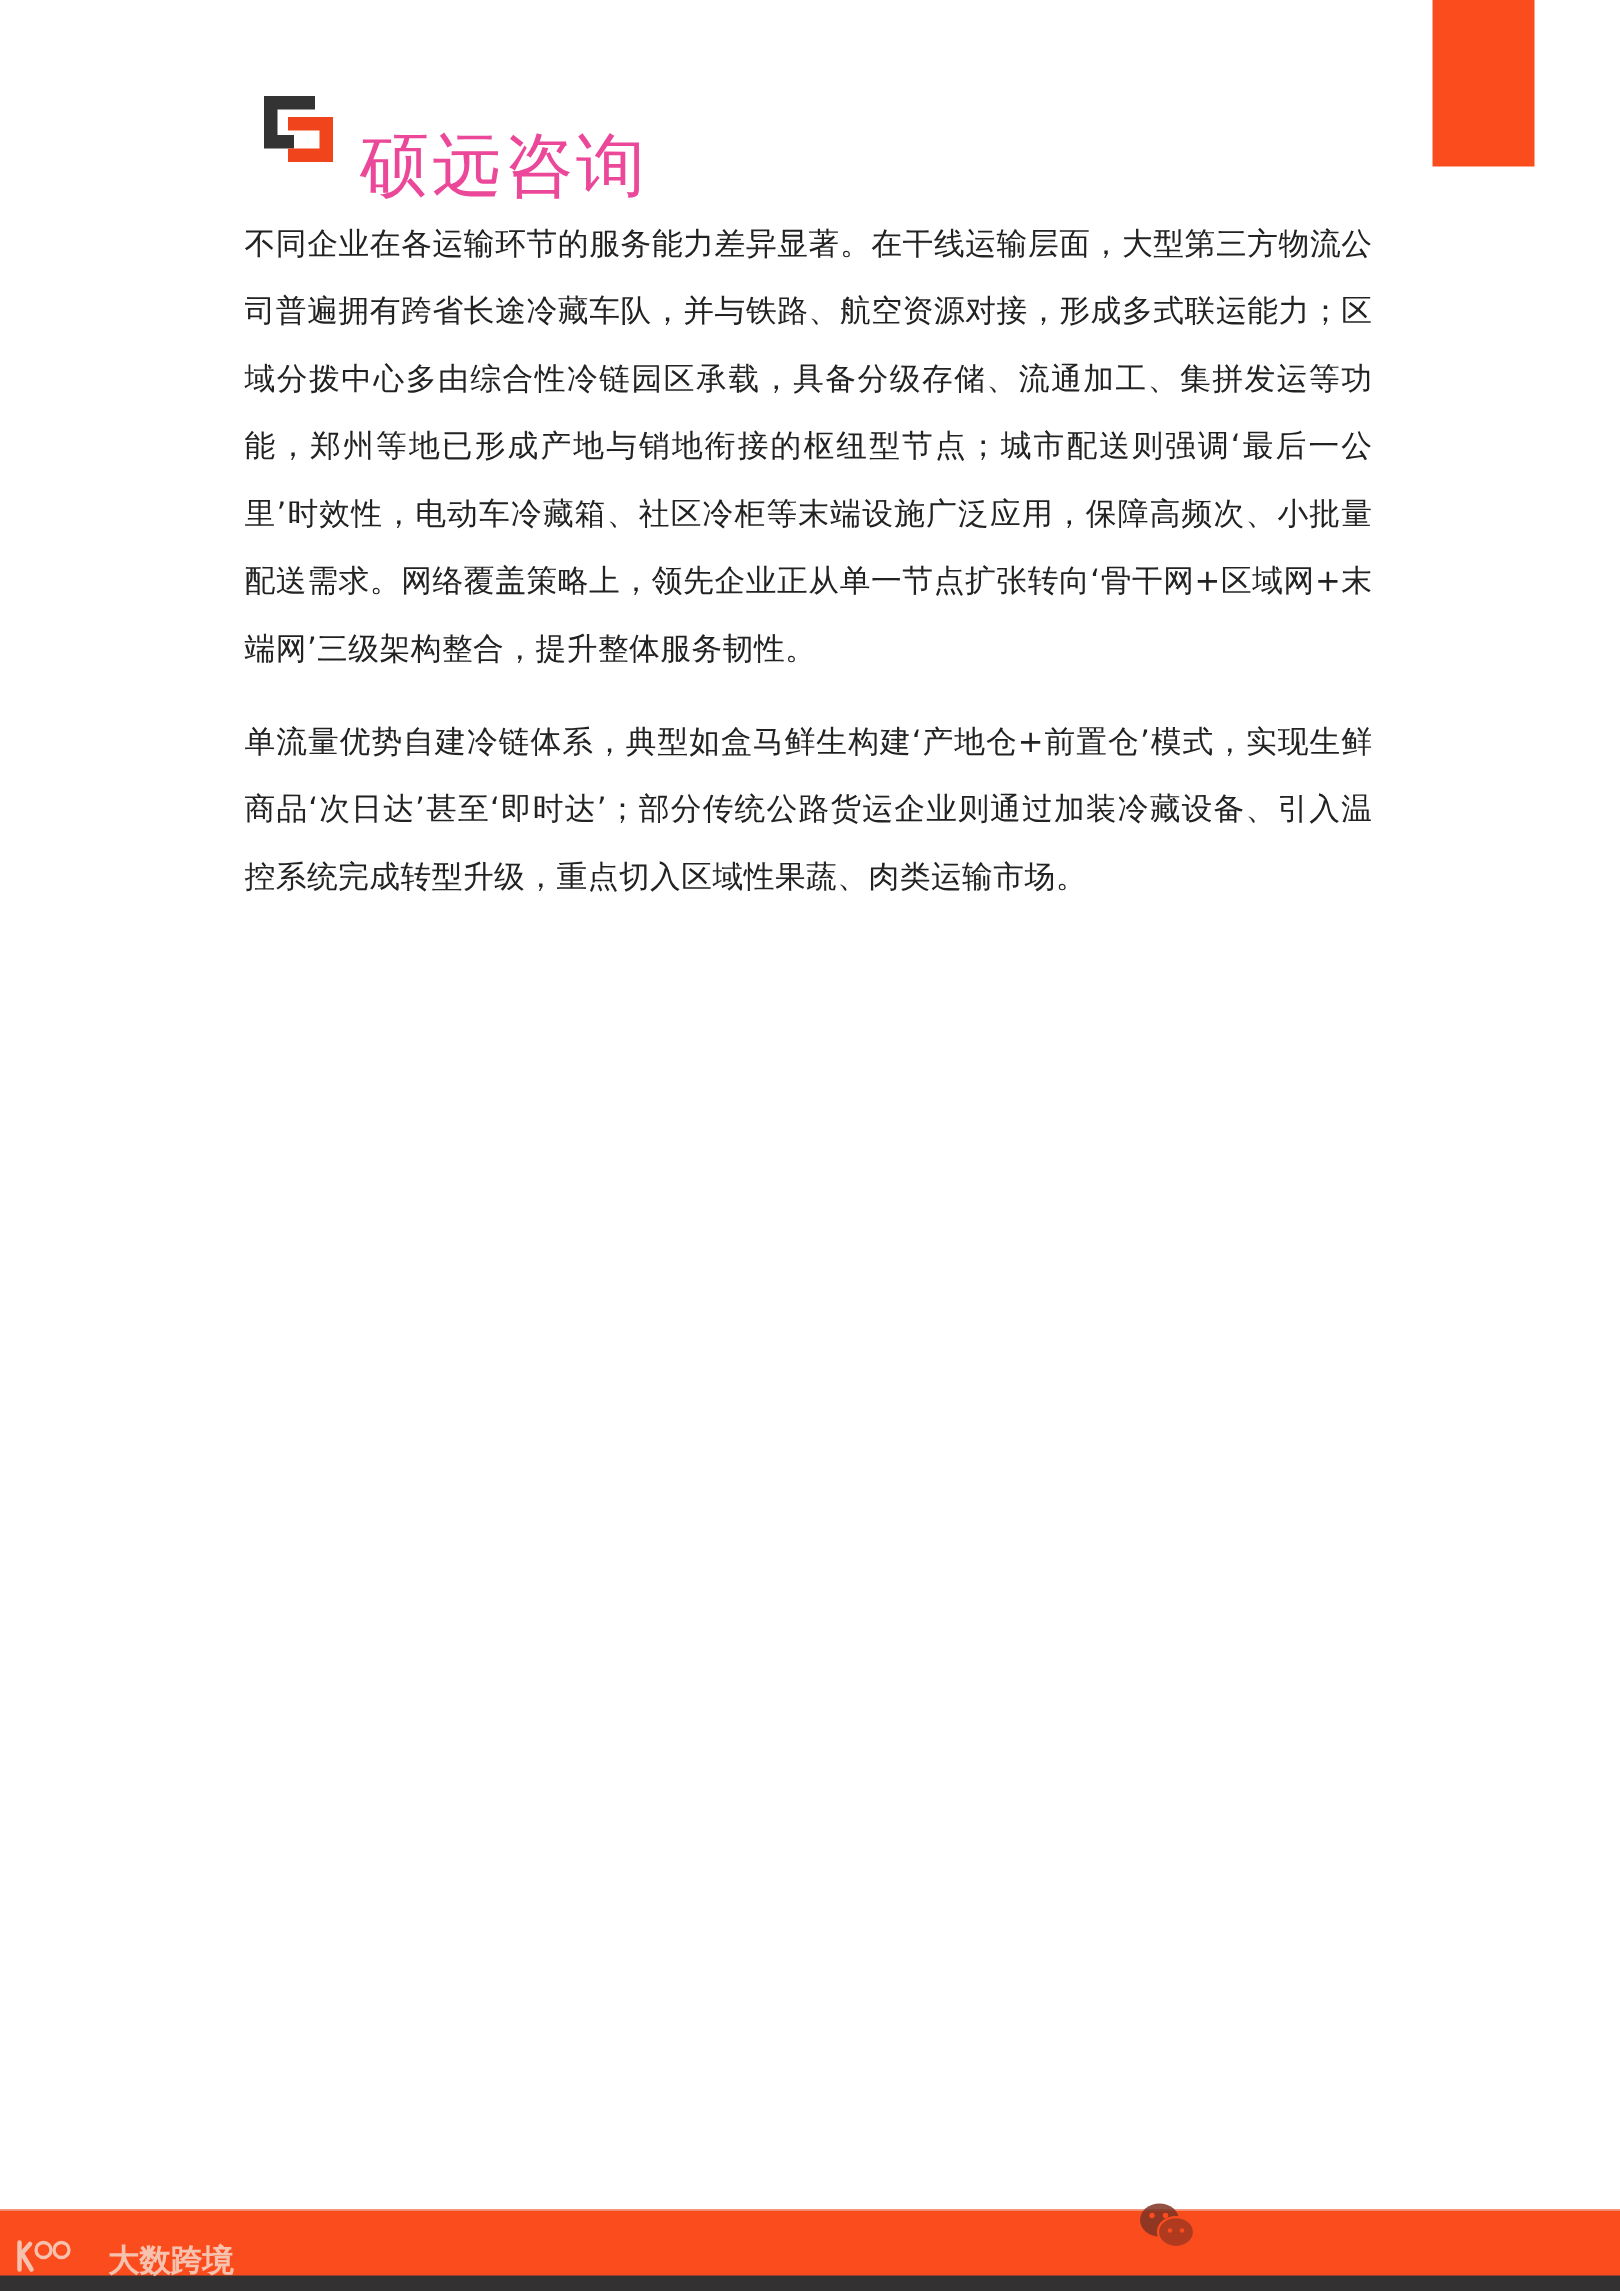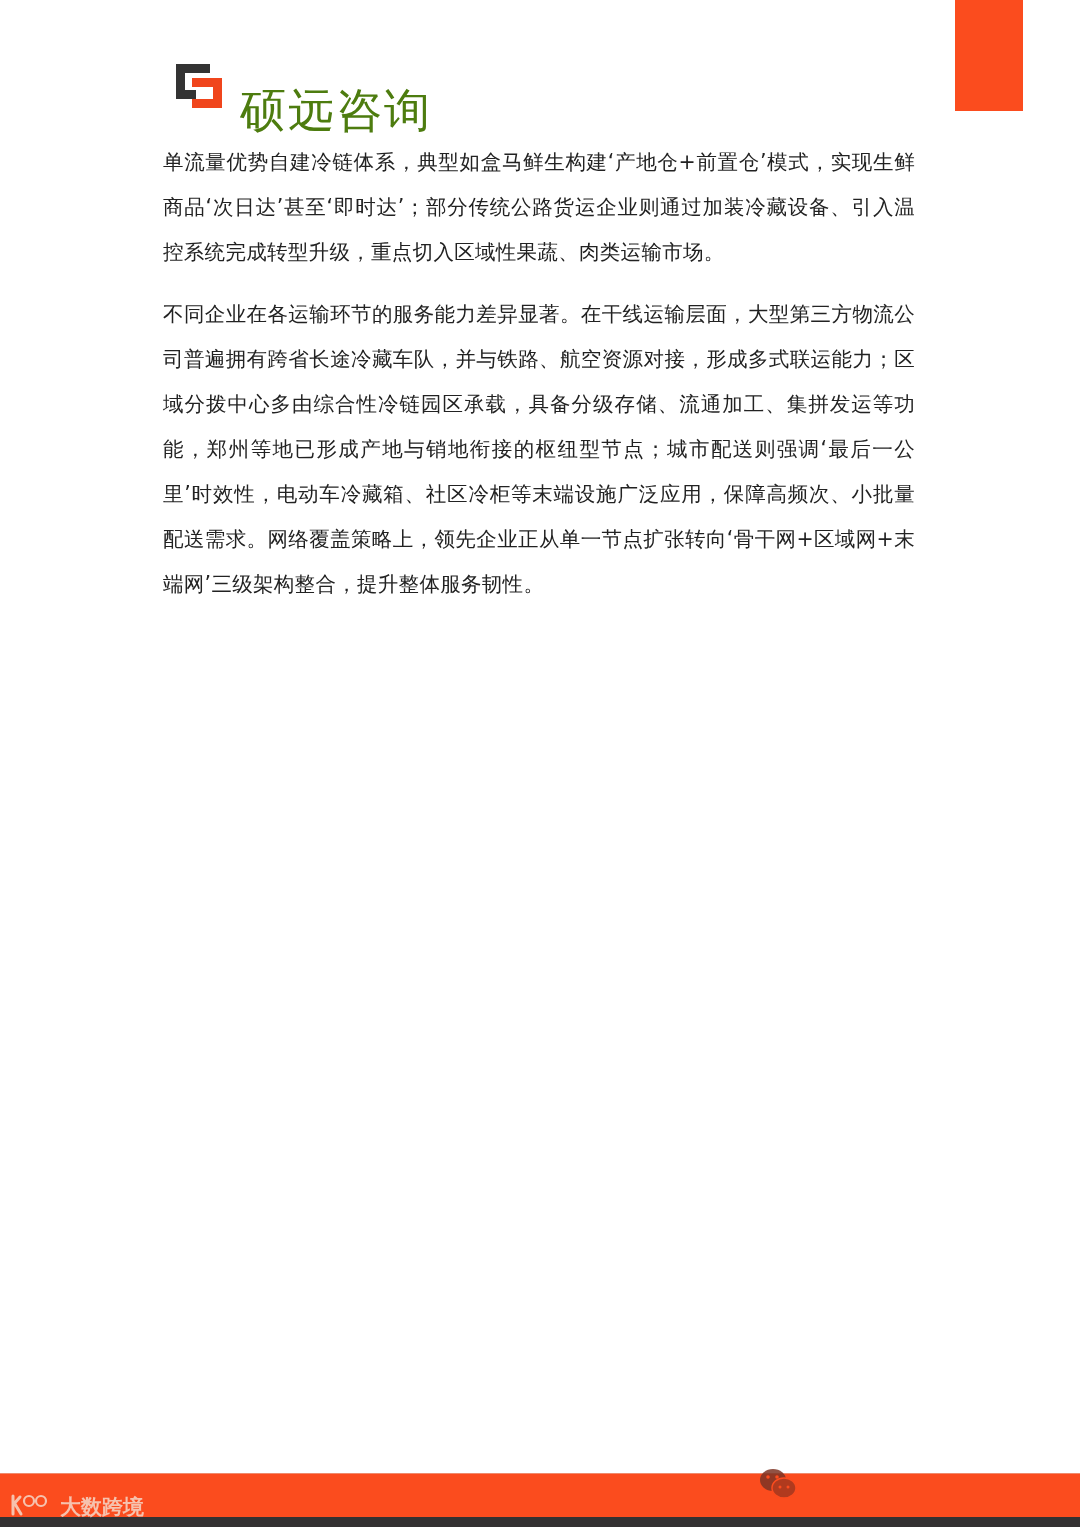--- a/index.html
+++ b/index.html
@@ -25,21 +25,21 @@
       display: flex; align-items: center;
     }
     .logo-mark {
       position: relative;
       width: 54px; height: 44px;
       margin-right: 10px;
     }
     .logo-text {
       font-size: 46px;
       font-weight: 500;
-      color: #4d7c0f;
+      color: #ec4899;
       letter-spacing: 2px;
       line-height: 52px;
       margin-top: 48px;
     }
     .content {
       position: absolute;
       left: 163px; top: 140px;
       width: 752px;
     }
     .para {
@@ -73,20 +73,21 @@
       background: #333132;
     }
     .wm-left {
       position: absolute;
       left: 10px; top: 1493px;
       display: flex; align-items: flex-end;
       color: #f6c2ae;
       font-size: 21px;
       font-weight: bold;
       height: 28px;
+      gap: 12px;
     }
     .wm-left .k-logo {
       font-size: 18px;
       margin-right: 10px;
       letter-spacing: -1px;
       font-family: "DejaVu Sans", sans-serif;
     }
     .wm-right {
       position: absolute;
       left: 758px; top: 1466px;
@@ -111,22 +112,22 @@
   <span class="logo-mark">
     <svg width="54" height="44" viewBox="0 0 54 44">
       <path d="M0 0 H34 V9 H9 V26 H20 V35 H0 Z" fill="#333333"></path>
       <path d="M16 14 H46 V44 H16 V35 H37 V23 H16 Z" fill="#f0451c"></path>
     </svg>
   </span>
   <span class="logo-text">硕远咨询</span>
 </div>
 
 <div class="content">
+  <p class="para">不同企业在各运输环节的服务能力差异显著。在干线运输层面，大型第三方物流公司普遍拥有跨省长途冷藏车队，并与铁路、航空资源对接，形成多式联运能力；区域分拨中心多由综合性冷链园区承载，具备分级存储、流通加工、集拼发运等功能，郑州等地已形成产地与销地衔接的枢纽型节点；城市配送则强调‘最后一公里’时效性，电动车冷藏箱、社区冷柜等末端设施广泛应用，保障高频次、小批量配送需求。网络覆盖策略上，领先企业正从单一节点扩张转向‘骨干网+区域网+末端网’三级架构整合，提升整体服务韧性。</p>
   <p class="para">单流量优势自建冷链体系，典型如盒马鲜生构建‘产地仓+前置仓’模式，实现生鲜商品‘次日达’甚至‘即时达’；部分传统公路货运企业则通过加装冷藏设备、引入温控系统完成转型升级，重点切入区域性果蔬、肉类运输市场。</p>
-  <p class="para">不同企业在各运输环节的服务能力差异显著。在干线运输层面，大型第三方物流公司普遍拥有跨省长途冷藏车队，并与铁路、航空资源对接，形成多式联运能力；区域分拨中心多由综合性冷链园区承载，具备分级存储、流通加工、集拼发运等功能，郑州等地已形成产地与销地衔接的枢纽型节点；城市配送则强调‘最后一公里’时效性，电动车冷藏箱、社区冷柜等末端设施广泛应用，保障高频次、小批量配送需求。网络覆盖策略上，领先企业正从单一节点扩张转向‘骨干网+区域网+末端网’三级架构整合，提升整体服务韧性。</p>
 </div>
 
 <div class="page-number">22 / 32</div>
 
 <div class="footer-bar"></div>
 <div class="footer-dark"></div>
 
 <div class="wm-left">
   <span class="k-logo">
     <svg width="40" height="24" viewBox="0 0 40 24">

